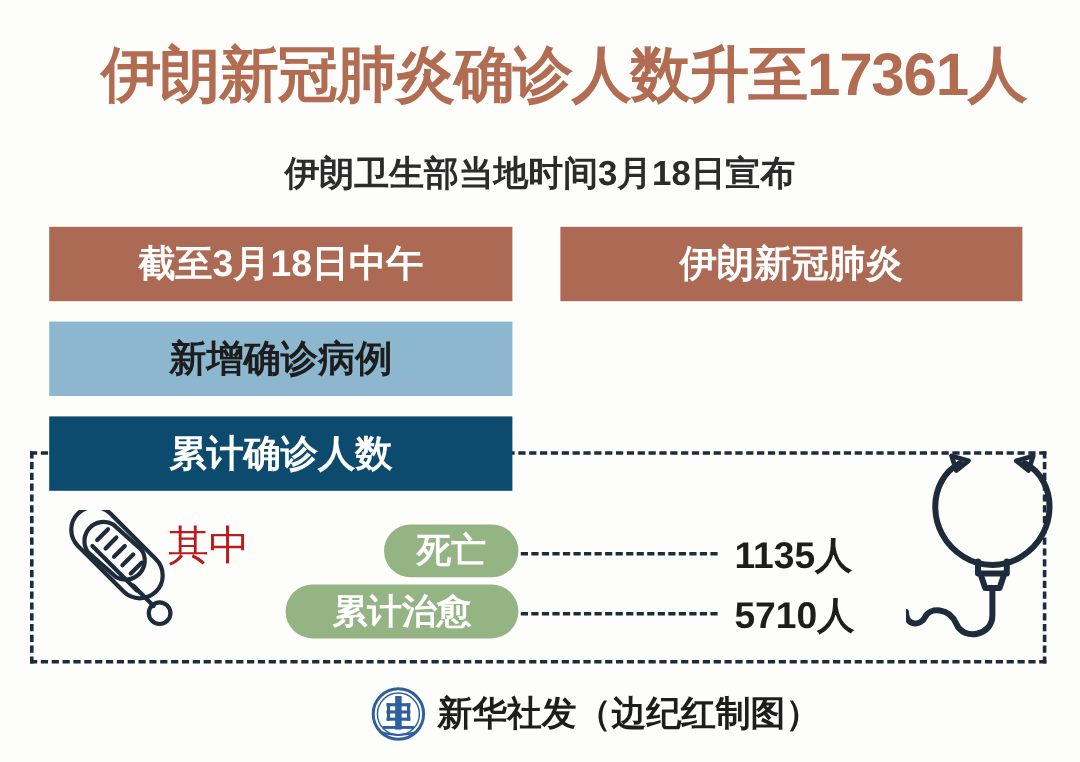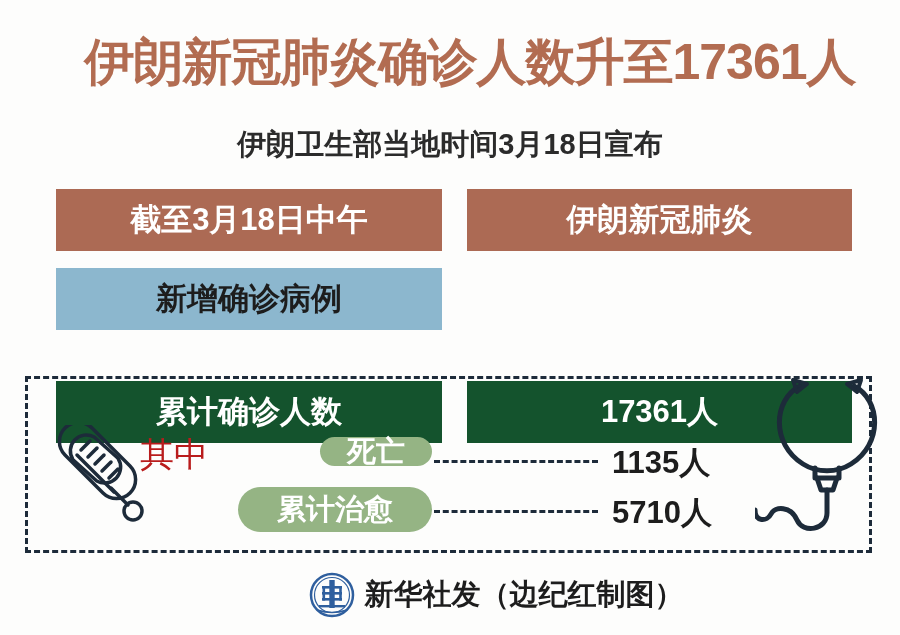--- a/index.html
+++ b/index.html
@@ -62,23 +62,23 @@
     display: flex;
     align-items: center;
     justify-content: center;
     color: #ffffff;
     font-size: 31px;
     font-weight: bold;
     white-space: nowrap;
   }
   .bar.brown { background: #ac6a54; }
   .bar.blue  { background: #8cb7ce; color: #1d1d1d; }
-  .bar.green { background: #14532d; margin-top: 34px; }
-
-  .bar.left  { left: 56px;  width: 386px; }
+  .bar.green { background: #0c4a6e; }
+
+  .bar.left  { left: 41px;  width: 386px; }
   .bar.right { left: 467px; width: 385px; }
 
   .row1 { top: 189px; height: 62px; }
   .row2 { top: 268px; height: 62px; }
   .row3 { top: 347px; height: 62px; }
 
   
   .among-label {
     position: absolute;
     left: 140px;
@@ -95,21 +95,21 @@
     display: flex;
     align-items: center;
     justify-content: center;
     background: #95b484;
     color: #ffffff;
     font-size: 29px;
     font-weight: bold;
     border-radius: 24px;
     white-space: nowrap;
   }
-  .pill-death { left: 320px; top: 437px; width: 112px; height: 29px; }
+  .pill-death { left: 320px; top: 437px; width: 112px; height: 44px; }
   .pill-cured { left: 238px; top: 487px; width: 194px; height: 45px; }
 
   .dash-connector {
     position: absolute;
     height: 0;
     border-top: 3px dashed #1d2b3a;
   }
   .dash-death { left: 434px; top: 460px; width: 164px; }
   .dash-cured { left: 434px; top: 510px; width: 164px; }
 
@@ -170,21 +170,20 @@
   <div class="sub-title">伊朗卫生部当地时间3月18日宣布</div>
 
   <div class="dashed-box"></div>
 
   <div class="bar brown left row1">截至3月18日中午</div>
   <div class="bar brown right row1">伊朗新冠肺炎</div>
 
   <div class="bar blue left row2">新增确诊病例</div>
 
   <div class="bar green left row3">累计确诊人数</div>
-  <div class="bar green right row3">17361人</div>
 
   <svg class="icon-thermometer" viewBox="0 0 92 115">
     <g fill="none" stroke="#1d2b3a" stroke-width="3.5" stroke-linecap="round" stroke-linejoin="round">
       <path d="M18 34 A16 16 0 0 1 40 12 L63 34 A16 16 0 0 1 41 56 Z" transform="rotate(-2 40 34)"></path>
       <path d="M10 30
                a19 19 0 0 1 27 -27
                l38 38
                a19 19 0 0 1 -27 27 Z"></path>
       <line x1="56" y1="63" x2="73" y2="80"></line>
       <circle cx="78" cy="86" r="9"></circle>

